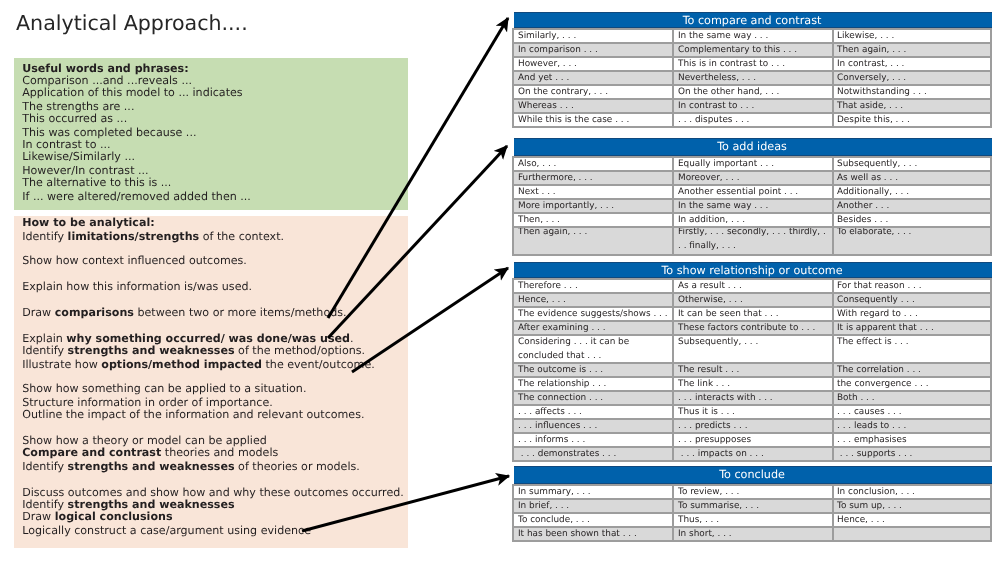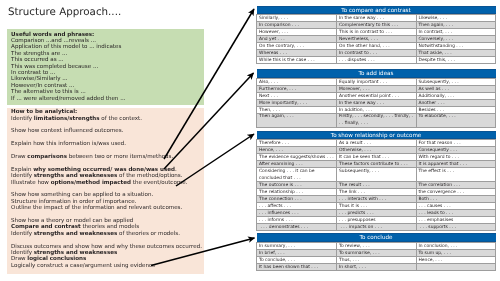--- a/index.html
+++ b/index.html
@@ -20,21 +20,21 @@
   .tbl td.hdr .cw{height:8.9px;line-height:10.4px;text-align:center;padding:0;overflow:hidden;}
   .tbl tr.alt td{background:#d9d9d9;}
   .tbl col.c1{width:80px;}
   .tbl col.c2{width:79.5px;}
   .tbl col.c3{width:79.5px;}
   svg#arrows{position:absolute;left:0;top:0;width:500px;height:281px;pointer-events:none;}
 </style>
 </head>
 <body>
 
-<div id="page-title">Structure Approach....</div>
+<div id="page-title">Analytical Approach....</div>
 
 <div class="panel" id="green-box">
     <div class="ln"><b>Useful words and phrases:</b></div>
     <div class="ln">Comparison ...and ...reveals ...</div>
     <div class="ln">Application of this model to ... indicates</div>
     <div class="ln">The strengths are ...</div>
     <div class="ln">This occurred as ...</div>
     <div class="ln">This was completed because ...</div>
     <div class="ln">In contrast to ...</div>
     <div class="ln">Likewise/Similarly ...</div>

